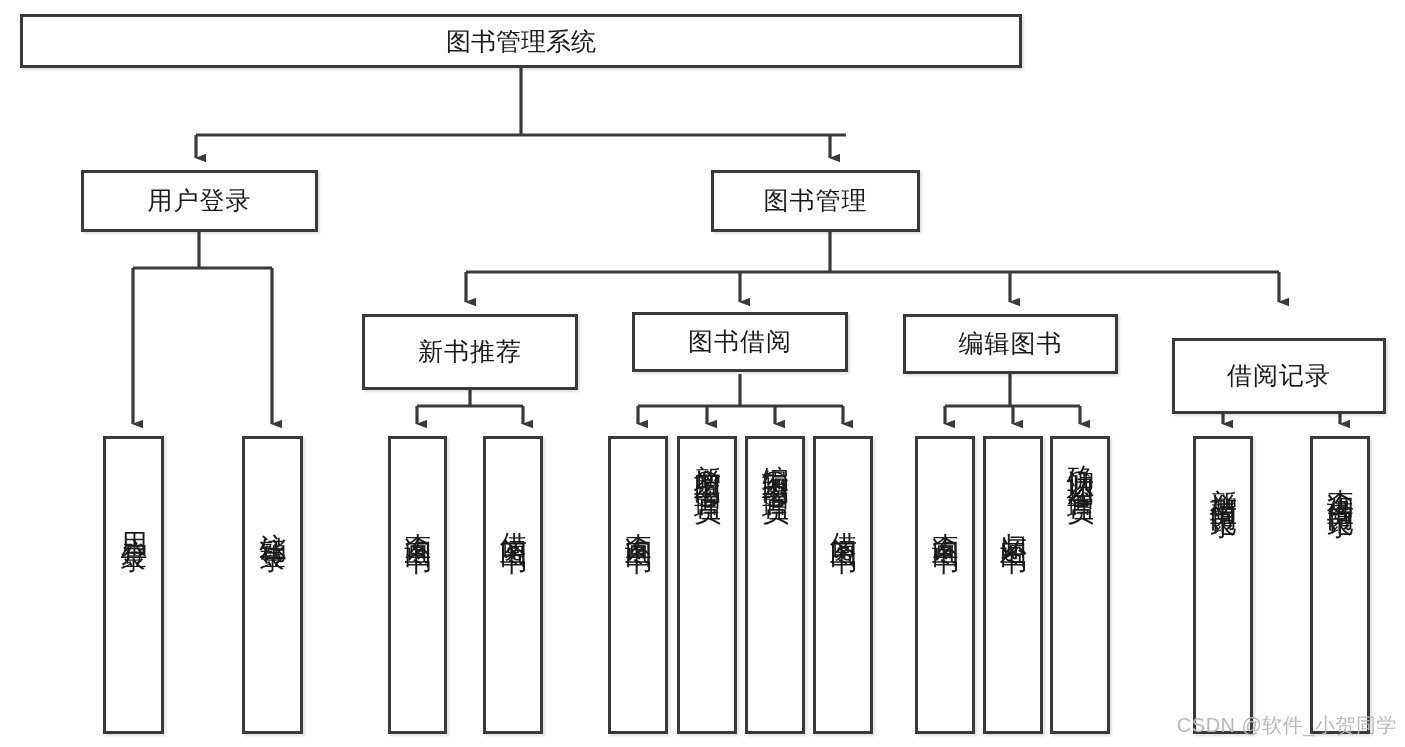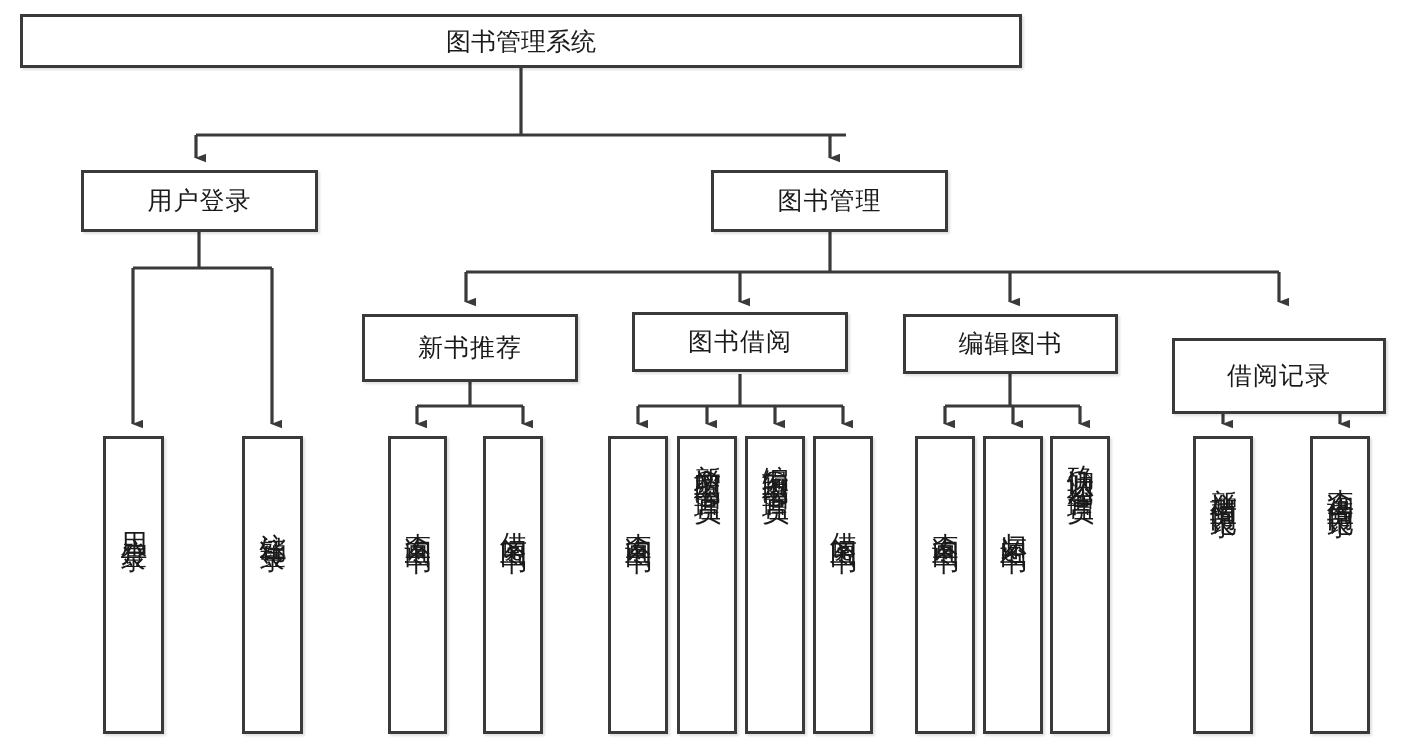--- a/index.html
+++ b/index.html
@@ -133,25 +133,25 @@
     </g>
   </svg>
 
   <div class="node root" style="left:20px; top:14px; width:1002px; height:54px;">
     <span>图书管理系统</span>
   </div>
 
   <div class="node h" style="left:81px; top:170px; width:237px; height:62px;">
     <span>用户登录</span>
   </div>
-  <div class="node h" style="left:711px; top:170px; width:237px; height:62px;">
+  <div class="node h" style="left:711px; top:170px; width:209px; height:62px;">
     <span>图书管理</span>
   </div>
 
-  <div class="node h" style="left:362px; top:314px; width:216px; height:68px;text-align:right;">
+  <div class="node h" style="left:362px; top:314px; width:216px; height:76px;text-align:right;">
     <span>新书推荐</span>
   </div>
   <div class="node h" style="left:632px; top:312px; width:216px; height:60px;">
     <span>图书借阅</span>
   </div>
   <div class="node h" style="left:903px; top:314px; width:215px; height:60px;">
     <span>编辑图书</span>
   </div>
   <div class="node h" style="left:1172px; top:306px; width:214px; height:76px;margin-top:32px;">
     <span>借阅记录</span>
@@ -194,14 +194,15 @@
     <span class="vtext long">确认归还（管理员）</span>
   </div>
 
   <div class="node v" style="left:1193px; top:436px; width:60px; height:298px;">
     <span class="vtext mid">新增借阅记录</span>
   </div>
   <div class="node v" style="left:1310px; top:436px; width:60px; height:298px;">
     <span class="vtext mid">查询借阅记录</span>
   </div>
 
+  <div class="watermark">CSDN @软件_小贺同学</div>
 
 </div>
 
 </body></html>

